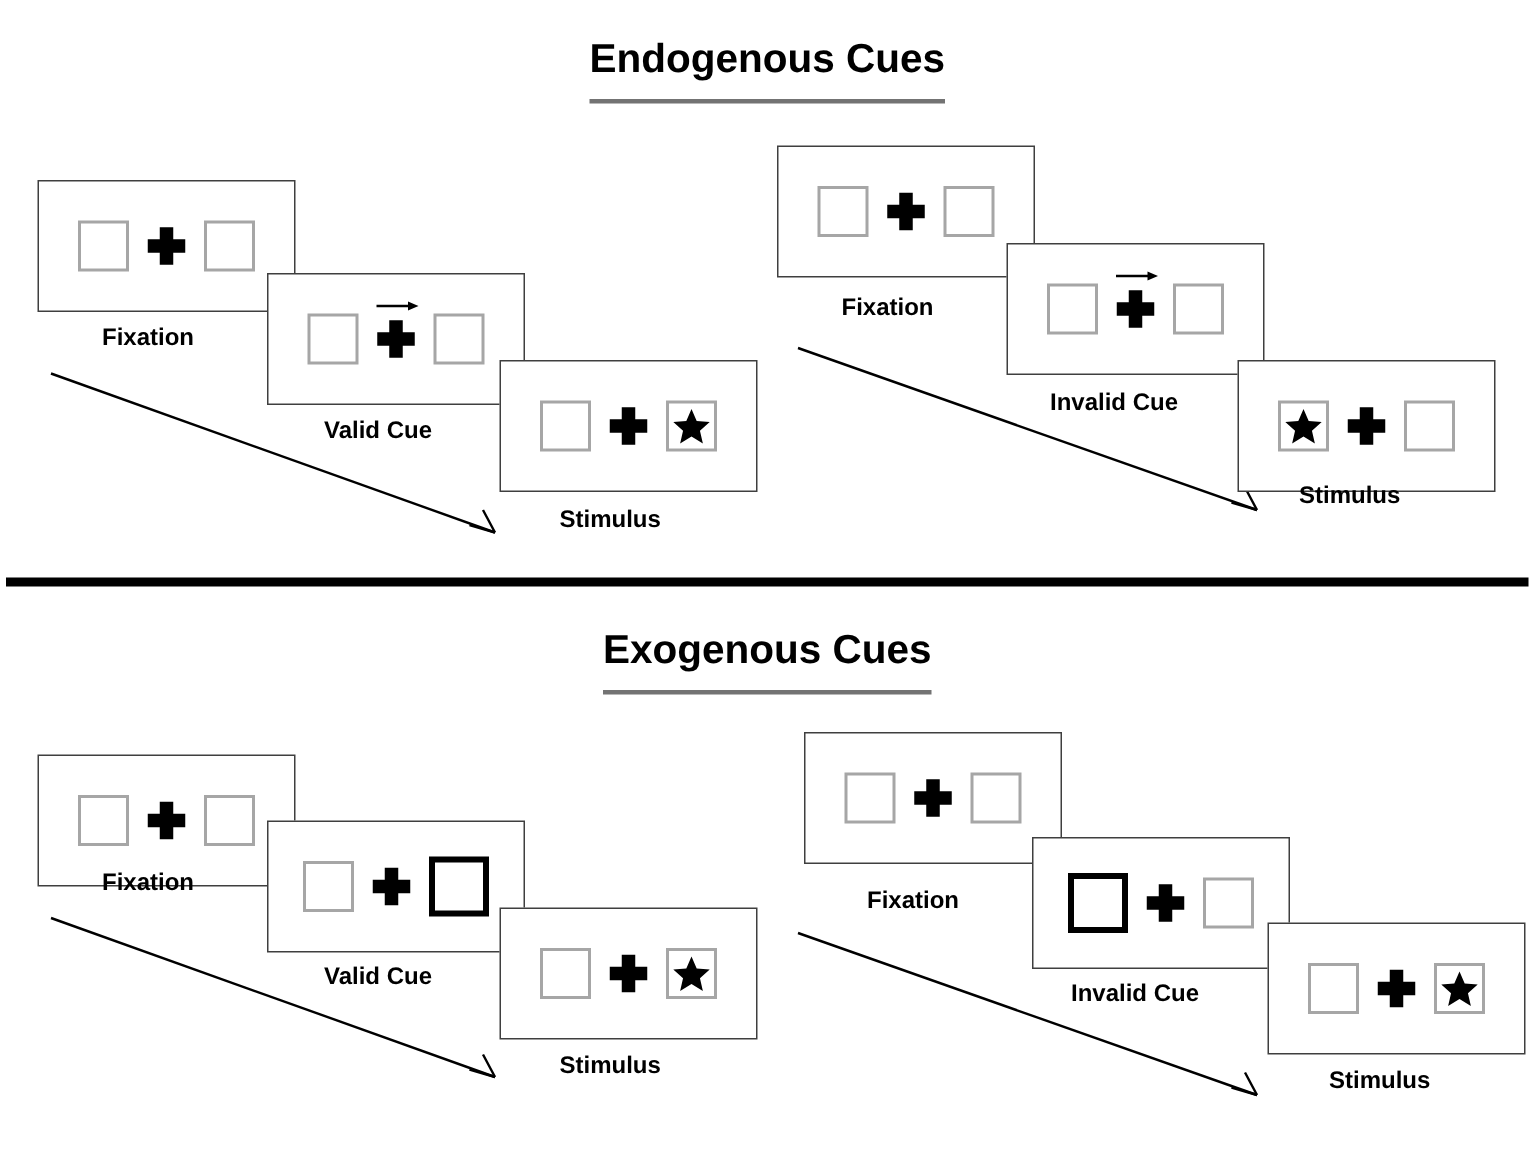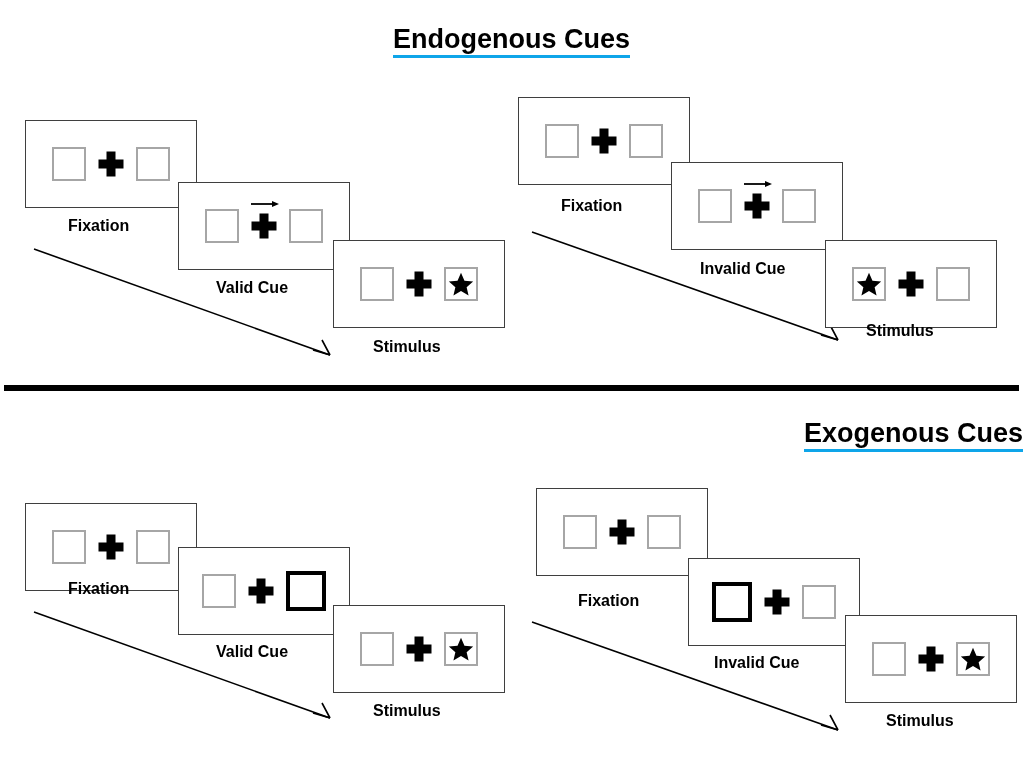--- a/index.html
+++ b/index.html
@@ -20,22 +20,22 @@
   .section-title {
     position: absolute;
     width: 100%;
     text-align: center;
     font-size: 27px;
     font-weight: bold;
     letter-spacing: 0px;
     color: #000;
   }
   .section-title span {
-    border-bottom: 3px solid #0ea5e9;
-    padding-bottom: 1px;
+    border-bottom: 3px solid #737373;
+    padding-bottom: 12px;
   }
 
   
   .divider {
     position: absolute;
     left: 4px;
     width: 1015px;
     height: 6px;
     background: #000;
   }
@@ -223,21 +223,21 @@
     <span class="plus" style="width:26px;height:26px;margin:0 12px;"></span>
     <span class="sqwrap">
       <span class="sq" style="width:34px;height:34px;"></span>
     </span>
   </div>
 </div>
 <div class="caption" style="left:866px; top:322px;">Stimulus</div>
 
 <div class="divider" style="top:385px;"></div>
 
-<div class="section-title" style="top:418px;text-align:right;">
+<div class="section-title" style="top:418px;">
   <span>Exogenous Cues</span>
 </div>
 
 <svg class="time-arrow" style="left:30px; top:608px;" width="320" height="120" viewBox="0 0 320 120">
   <line x1="4" y1="4" x2="300" y2="110" stroke="#000" stroke-width="1.6"></line>
   <path d="M300 110 L283 105 M300 110 L292 95" stroke="#000" stroke-width="1.6" fill="none"></path>
 </svg>
 
 <svg class="time-arrow" style="left:528px; top:618px;" width="330" height="125" viewBox="0 0 330 125">
   <line x1="4" y1="4" x2="310" y2="112" stroke="#000" stroke-width="1.6"></line>

